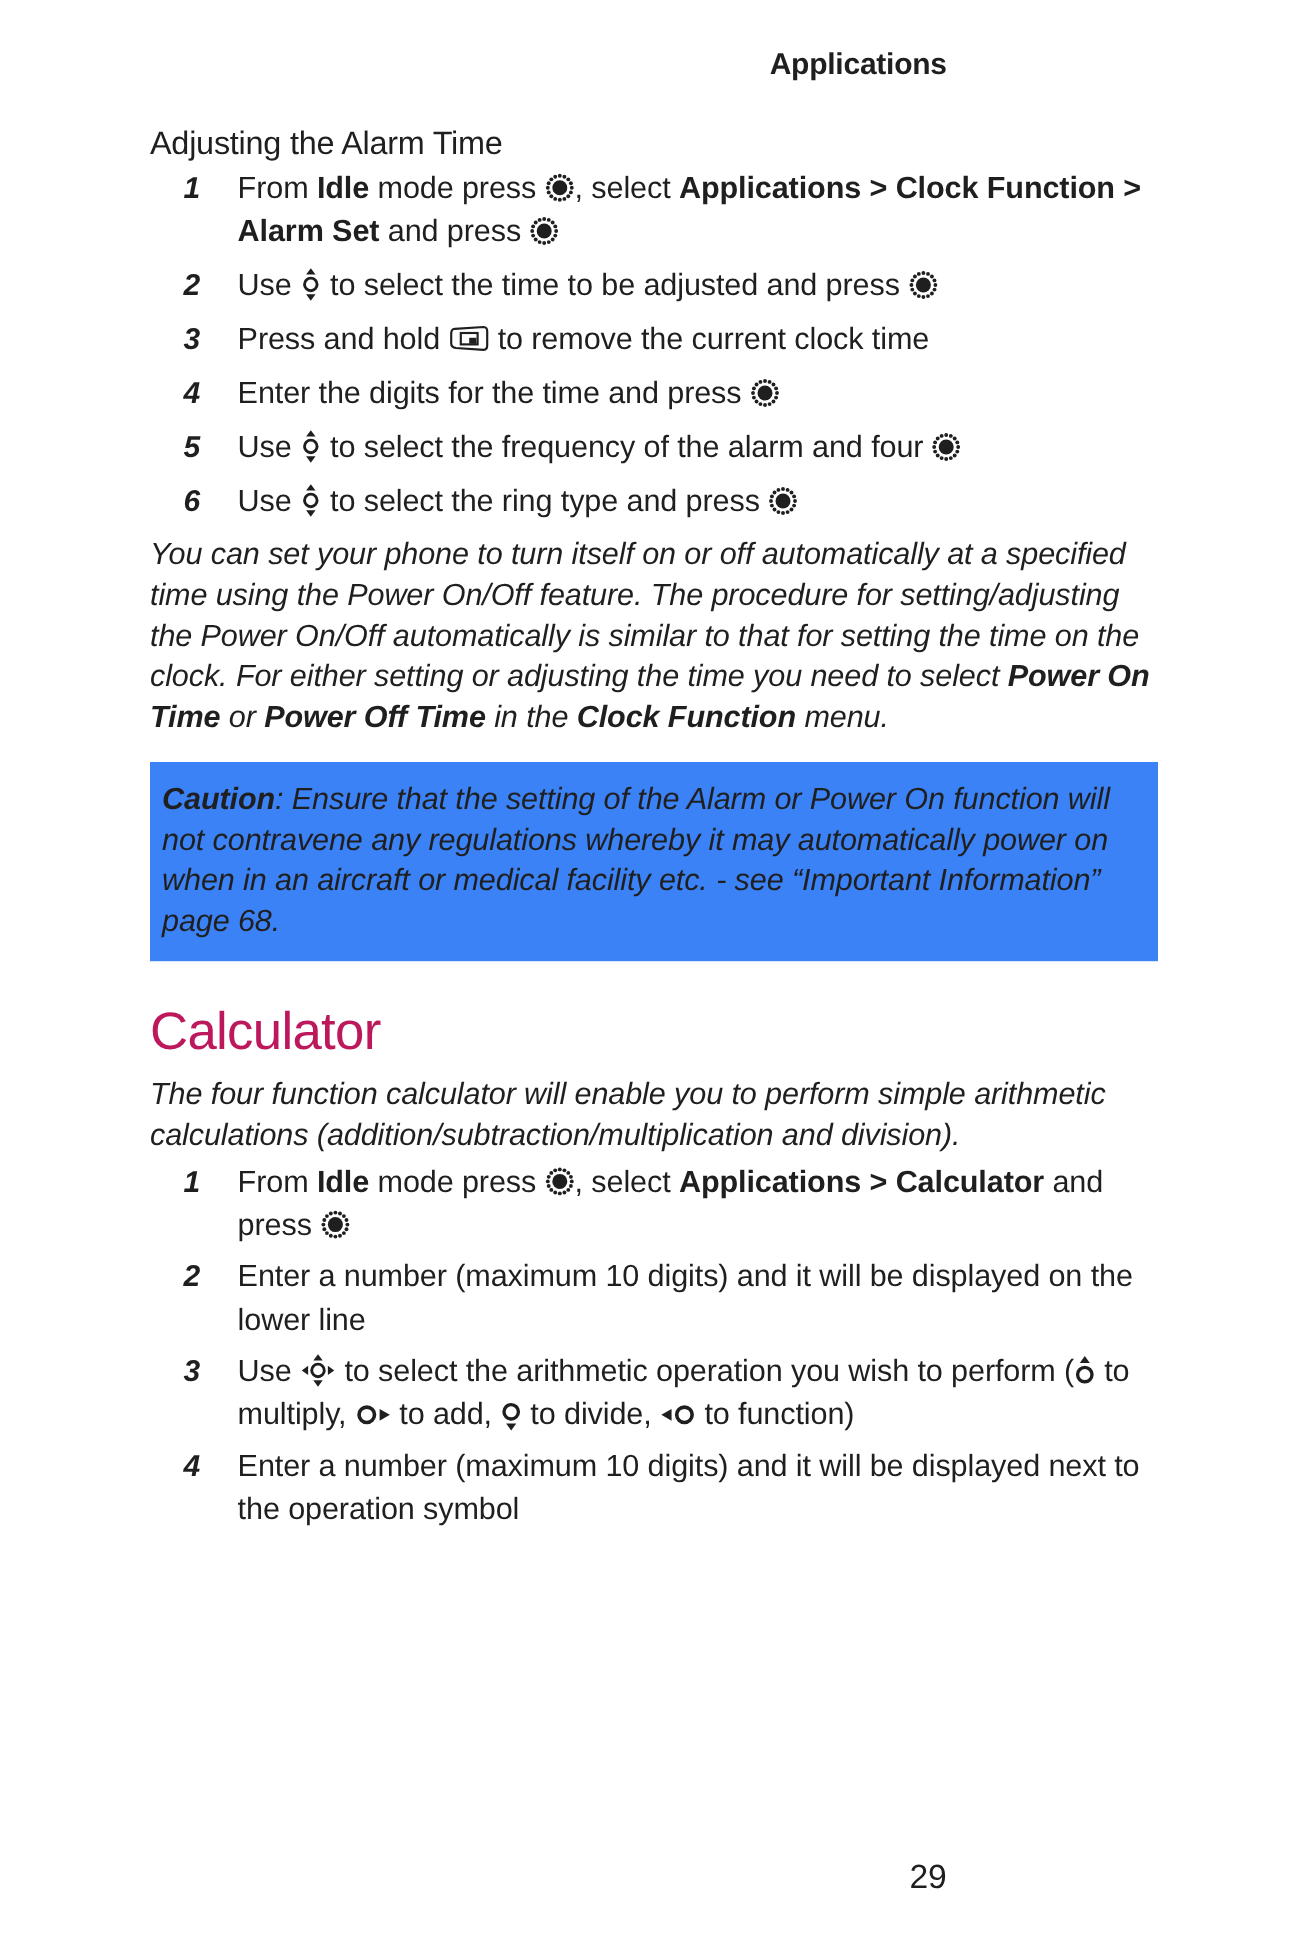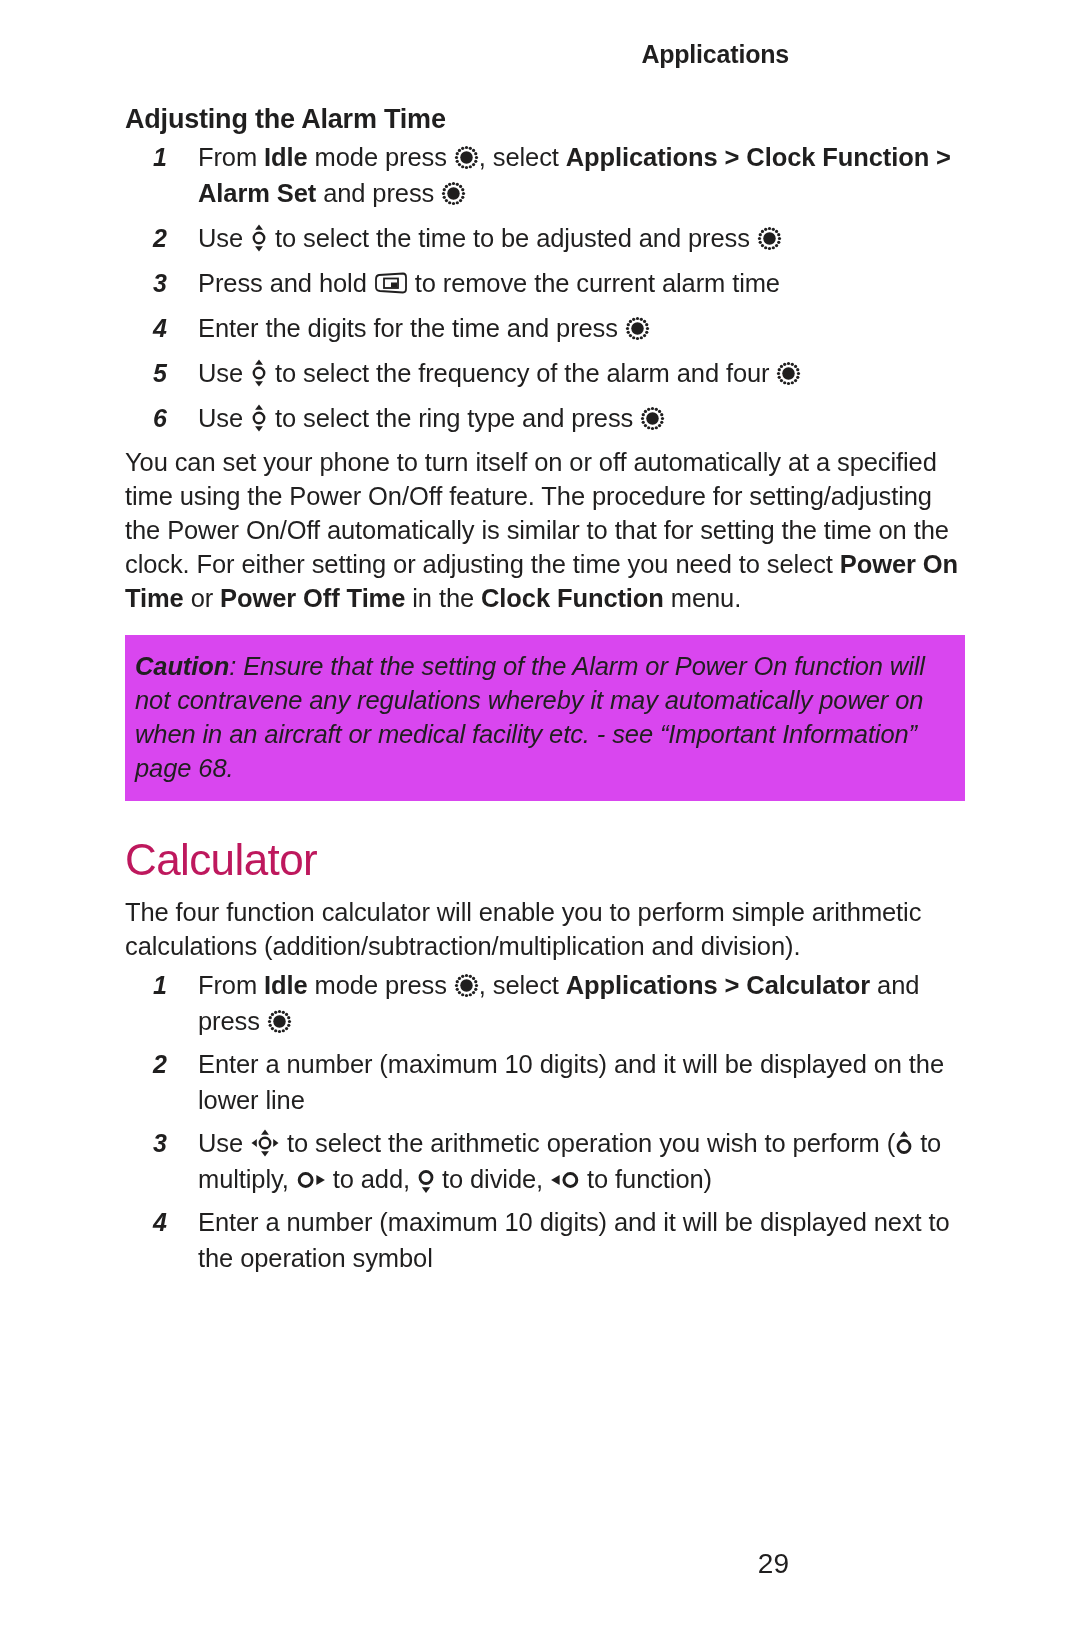--- a/index.html
+++ b/index.html
@@ -39,21 +39,21 @@
   
   .content {
     position: absolute;
     top: 104px;
     left: 125px;
     width: 840px;
   }
 
   h2.sub-head {
     font-size: 27px;
-    font-weight: bold;
+    font-weight: normal;
     margin: 0 0 4px 0;
     letter-spacing: -0.2px;
     color: #201f1f;
   }
 
   h2.italic-head {
     font-size: 31px;
     font-weight: bold;
     font-style: italic;
     margin: 36px 0 10px 0;
@@ -68,20 +68,21 @@
     letter-spacing: -0.6px;
     color: #be185d;
   }
 
   p.body-text {
     font-size: 25.5px;
     line-height: 34px;
     margin: 0 0 0 0;
     letter-spacing: -0.1px;
     color: #201f1f;
+    font-style: italic;
   }
 
   
   ol.steps {
     list-style: none;
     margin: 4px 0 0 0;
     padding: 0;
   }
   ol.steps > li {
     position: relative;
@@ -104,21 +105,21 @@
   }
   ol.steps.tight > li {
     margin-bottom: 7px;
   }
 
   b, .bold { font-weight: bold; }
 
   
   .caution-box {
     margin-top: 20px;
-    background: #d946ef;
+    background: #3b82f6;
     padding: 14px 10px 16px 10px;
     width: 840px;
     box-sizing: border-box;
   }
   .caution-box p {
     margin: 0;
     font-size: 25.5px;
     font-style: italic;
     line-height: 34px;
     letter-spacing: -0.1px;
@@ -224,21 +225,21 @@
                 <circle cx="2.40" cy="12.00" r="1.55" fill="#201f1f"></circle>
                 <circle cx="3.13" cy="8.33" r="1.55" fill="#201f1f"></circle>
                 <circle cx="5.21" cy="5.21" r="1.55" fill="#201f1f"></circle>
                 <circle cx="8.33" cy="3.13" r="1.55" fill="#201f1f"></circle>
                 <circle cx="12" cy="12" r="6" fill="#201f1f"></circle>
               </svg></span></span></li>
         <li><span class="num">3</span><span><span>Press and hold </span><span class="key key-clear"><svg viewBox="0 0 34 24" width="100%" height="100%" xmlns="http://www.w3.org/2000/svg">
                 <path d="M5 4 L29 2.5 Q32 2.6 32 6 L32 18 Q32 21.5 29 21.5 L6 20 Q2 19.6 2 16 L2 8 Q2 4.4 5 4 Z" fill="none" stroke="#201f1f" stroke-width="1.8"></path>
                 <rect x="10" y="7.5" width="14" height="9.5" fill="none" stroke="#201f1f" stroke-width="1.8"></rect>
                 <rect x="17" y="11.5" width="6" height="5" fill="#201f1f"></rect>
-              </svg></span><span> to remove the current alarm time</span></span></li>
+              </svg></span><span> to remove the current clock time</span></span></li>
         <li><span class="num">4</span><span><span>Enter the digits for the time and press </span><span class="key key-select"><svg viewBox="0 0 24 24" width="100%" height="100%" xmlns="http://www.w3.org/2000/svg">
                 <circle cx="12.00" cy="2.40" r="1.55" fill="#201f1f"></circle>
                 <circle cx="15.67" cy="3.13" r="1.55" fill="#201f1f"></circle>
                 <circle cx="18.79" cy="5.21" r="1.55" fill="#201f1f"></circle>
                 <circle cx="20.87" cy="8.33" r="1.55" fill="#201f1f"></circle>
                 <circle cx="21.60" cy="12.00" r="1.55" fill="#201f1f"></circle>
                 <circle cx="20.87" cy="15.67" r="1.55" fill="#201f1f"></circle>
                 <circle cx="18.79" cy="18.79" r="1.55" fill="#201f1f"></circle>
                 <circle cx="15.67" cy="20.87" r="1.55" fill="#201f1f"></circle>
                 <circle cx="12.00" cy="21.60" r="1.55" fill="#201f1f"></circle>

